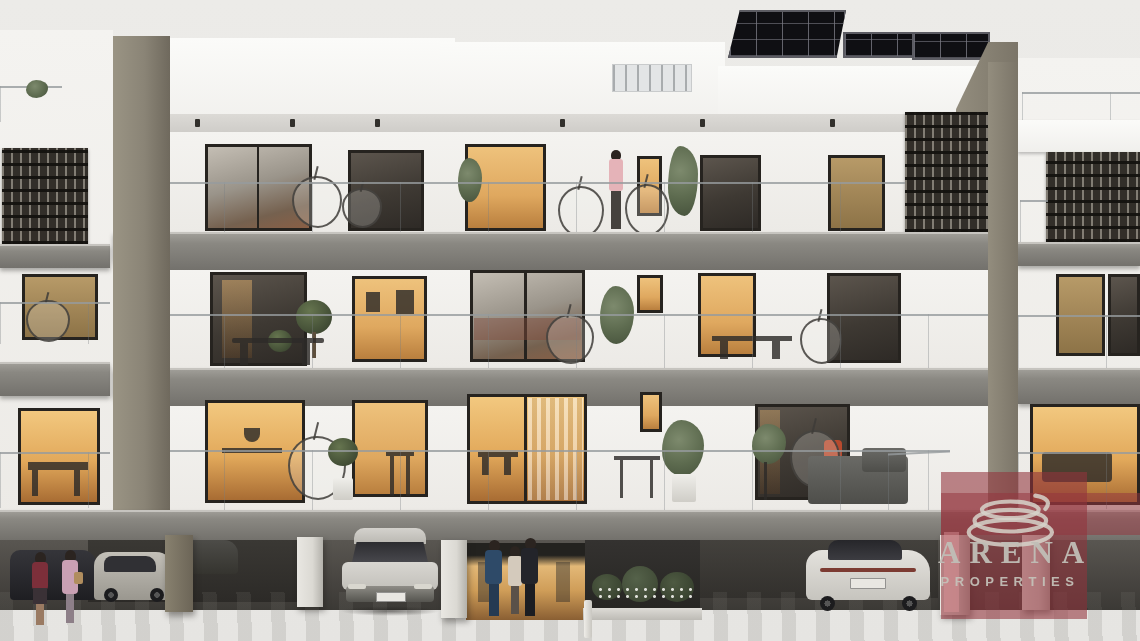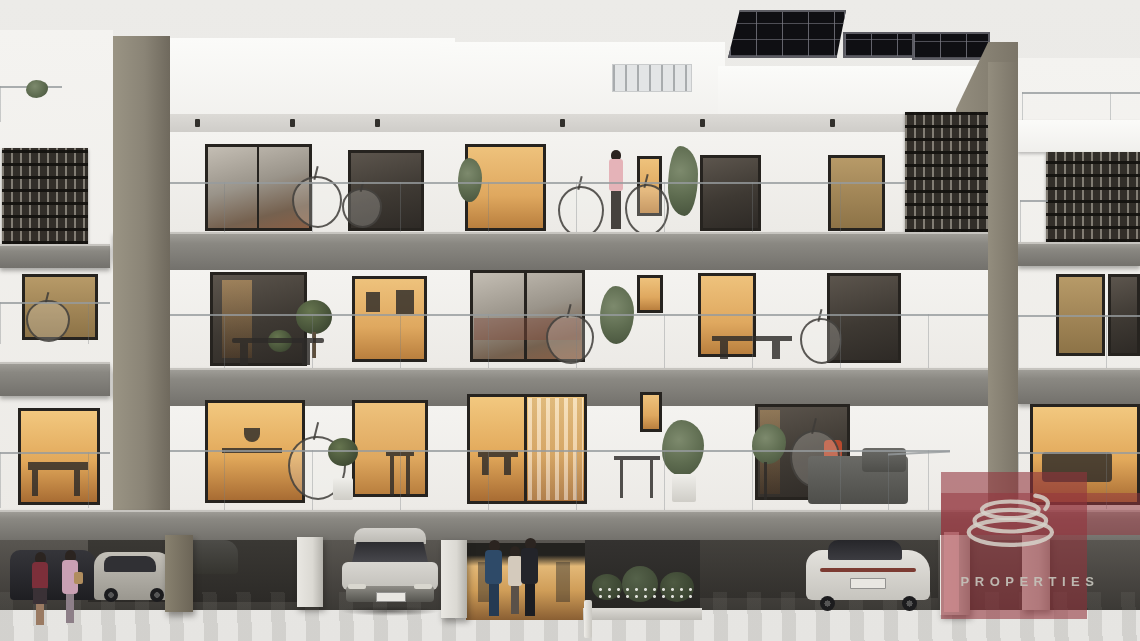--- a/index.html
+++ b/index.html
@@ -299,15 +299,16 @@
 
   <div class="abs wm wm-rect" style="left:941px;top:493px;width:199px;height:42px;"></div>
   <div class="abs wm wm-rect sq" style="left:941px;top:472px;width:146px;height:147px;"></div>
   <div class="abs wm wm-rect lt" style="left:944px;top:532px;width:15px;height:80px;"></div>
   <svg class="abs" style="left:962px;top:484px;width:100px;height:70px;" viewBox="0 0 120 84">
     <ellipse cx="58" cy="58" rx="50" ry="15" fill="none" stroke="rgba(214,211,202,.85)" stroke-width="5"></ellipse>
     <ellipse cx="58" cy="44" rx="43" ry="13" fill="none" stroke="rgba(214,211,202,.85)" stroke-width="5"></ellipse>
     <ellipse cx="58" cy="31" rx="34" ry="10" fill="none" stroke="rgba(214,211,202,.85)" stroke-width="5"></ellipse>
     <path d="M88 14 q 22 4 12 16" fill="none" stroke="rgba(214,211,202,.85)" stroke-width="5" stroke-linecap="round"></path>
   </svg>
-  <div class="abs tagline" style="left:960px;top:574px;width:140px;height:16px;line-height:16px;">PROPERTIES</div>
+  <div class="abs brand" style="left:938px;top:536px;width:152px;height:34px;line-height:34px;">ARENA</div>
+  <div class="abs tagline" style="left:940px;top:574px;width:140px;height:16px;line-height:16px;">PROPERTIES</div>
 
 </div>
 
 </body></html>

